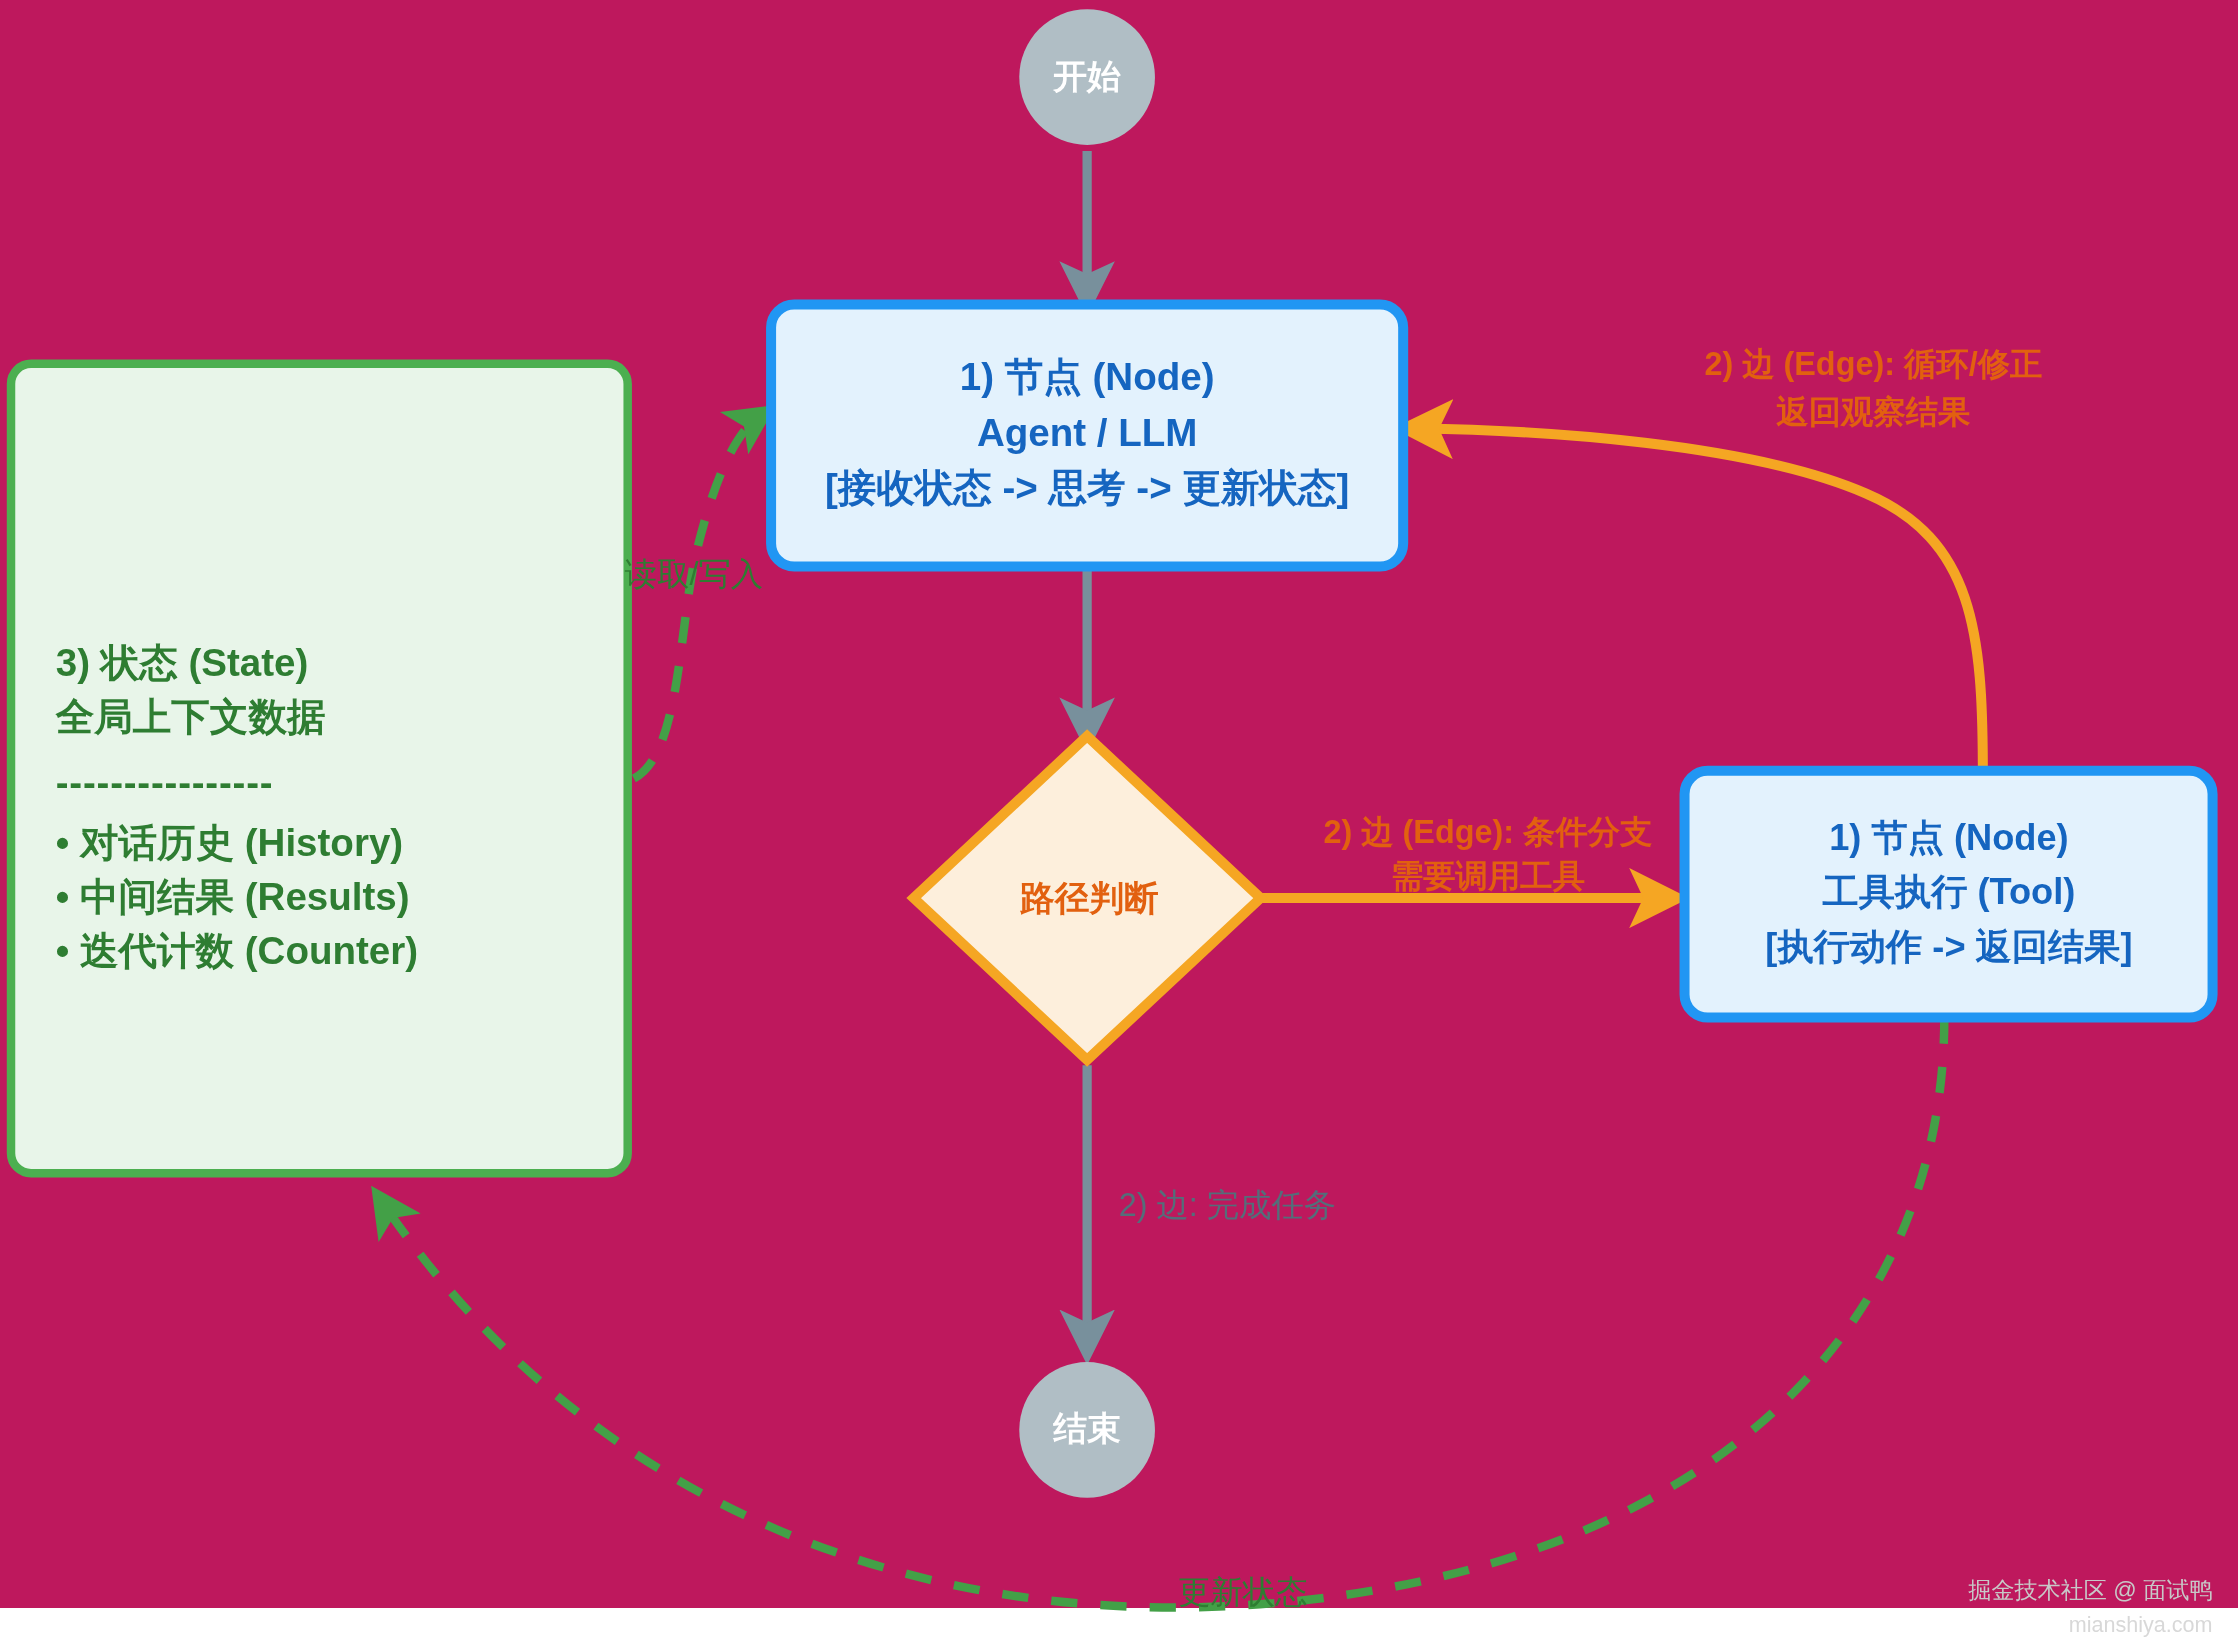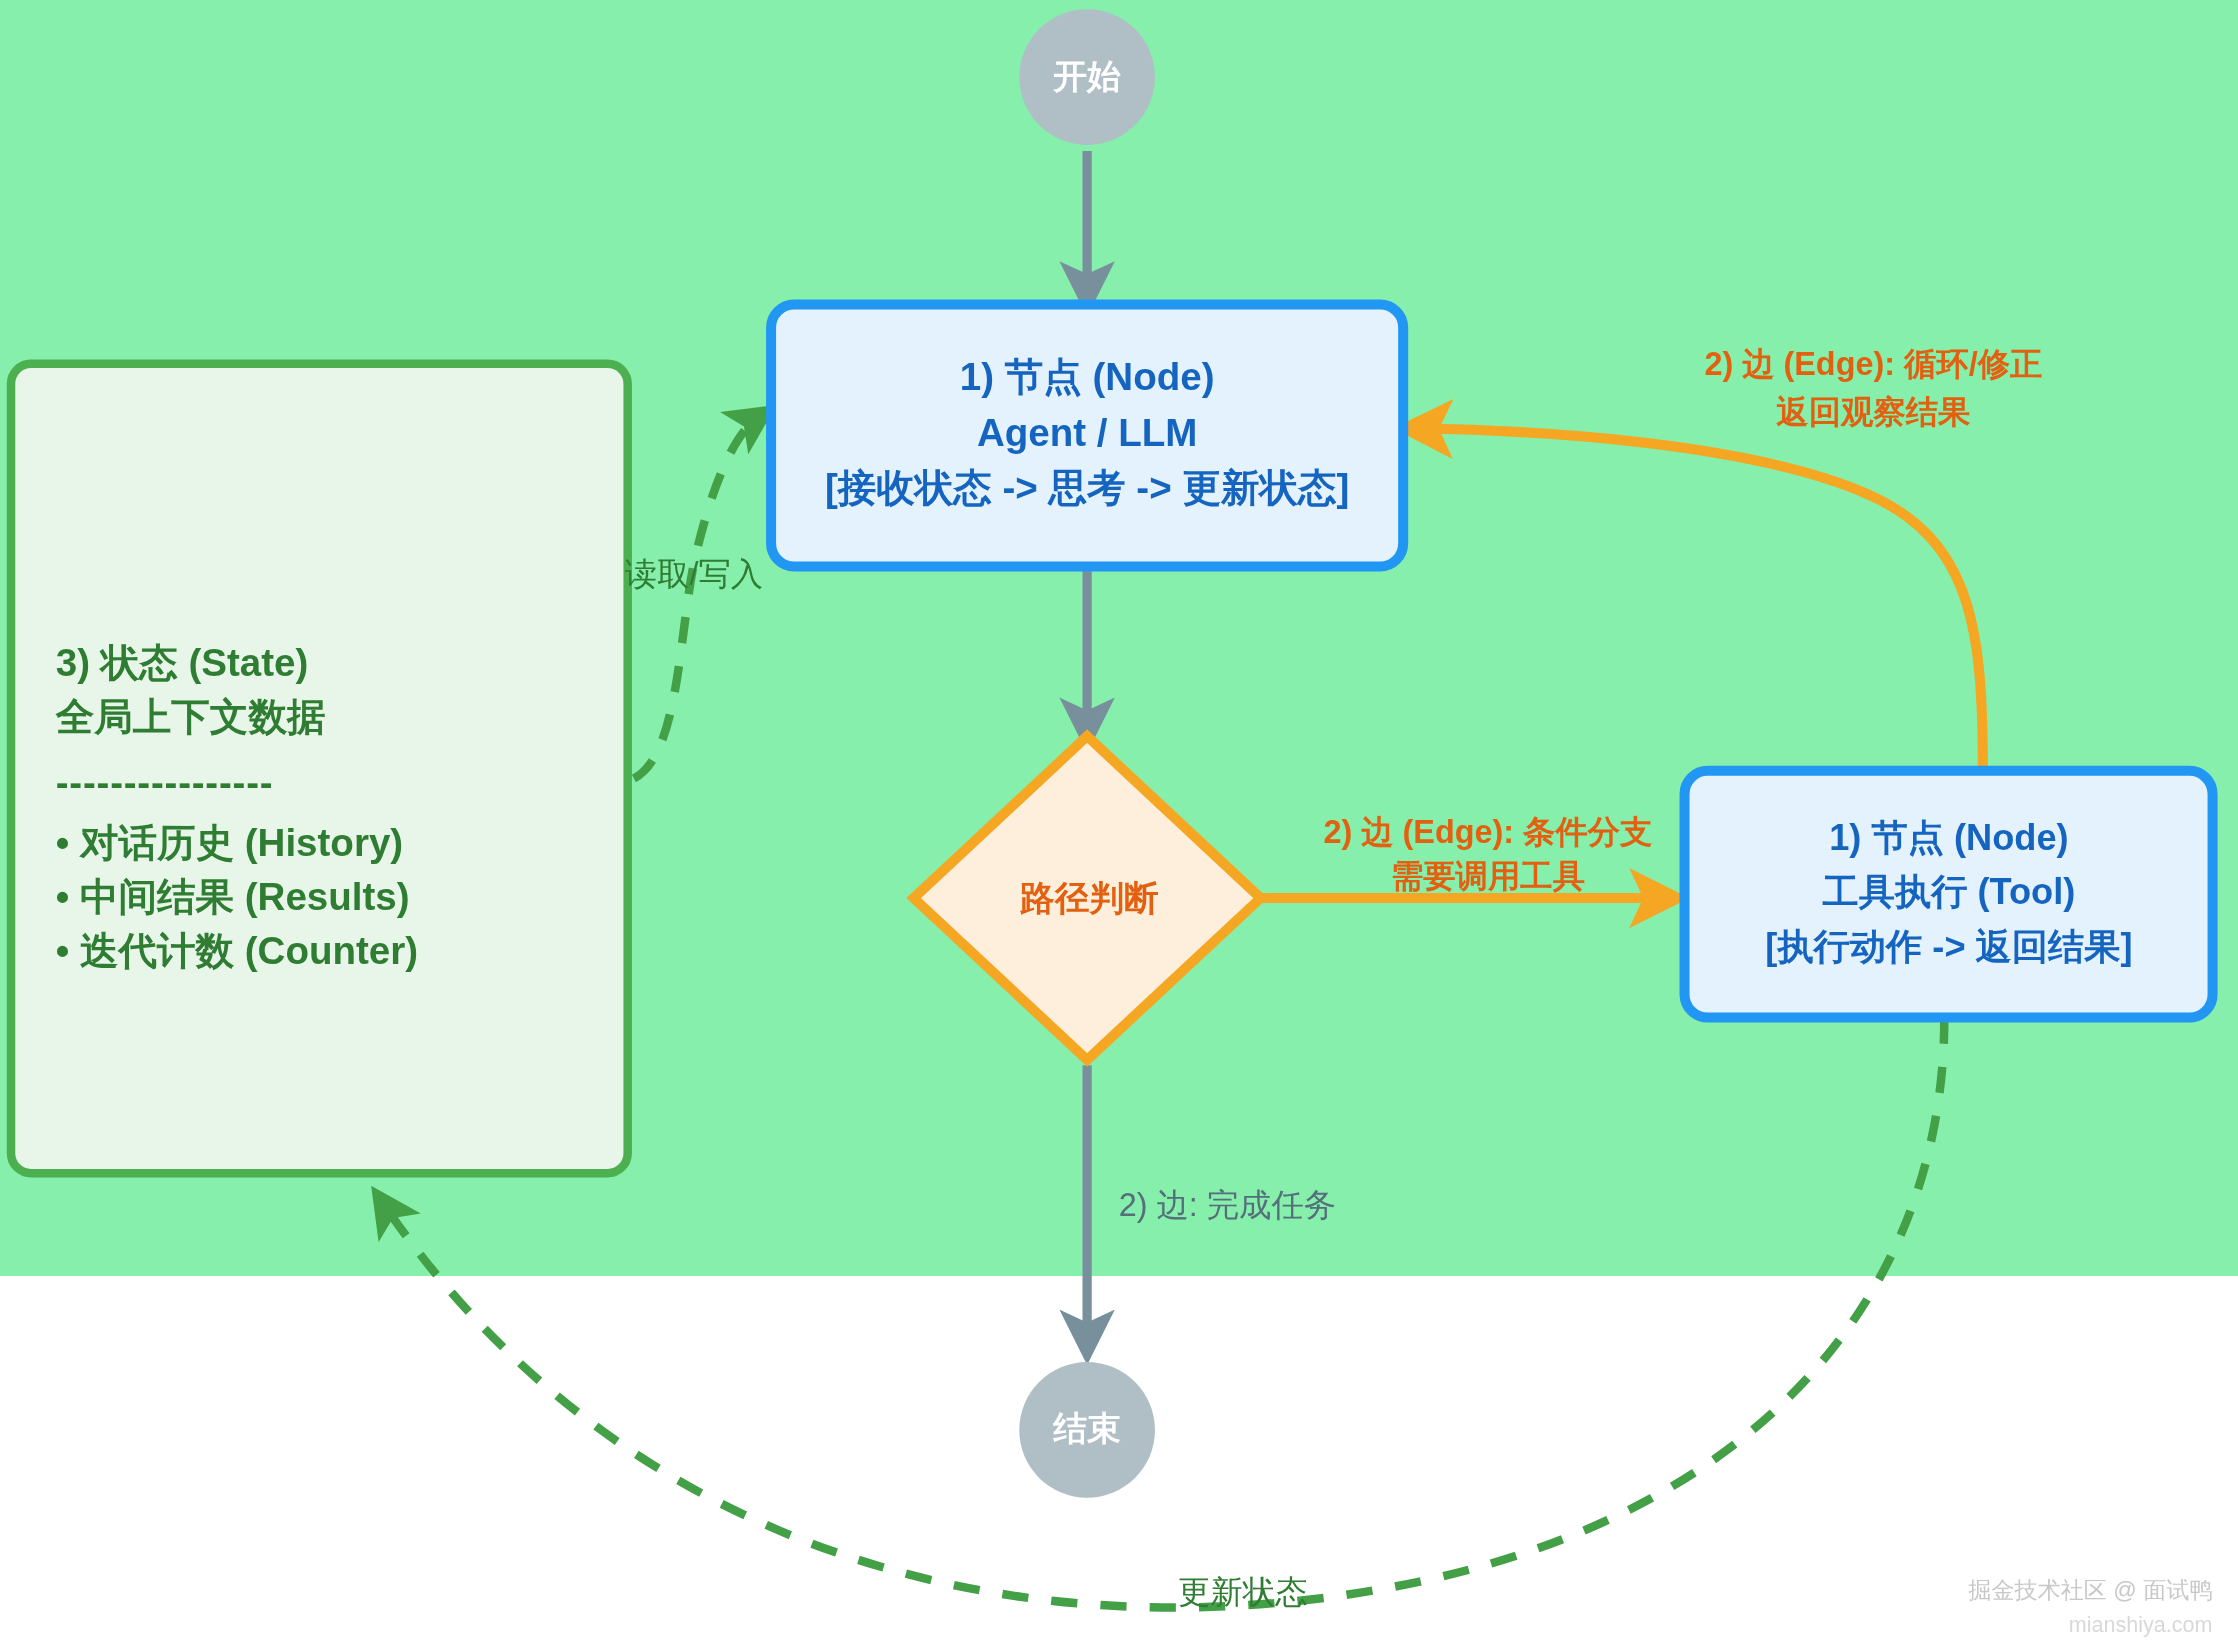--- a/index.html
+++ b/index.html
@@ -9,22 +9,22 @@
   }
   body {
     width: 2239px;
     height: 1645px;
     font-family: "Liberation Sans", "DejaVu Sans", sans-serif;
     overflow: hidden;
   }
   #canvas {
     position: relative;
     width: 2239px;
-    height: 1276px;
-    background: #86efac;
+    height: 1608px;
+    background: #be185d;
   }
   svg.layer {
     position: absolute;
     top: 0;
     left: 0;
     width: 2239px;
     height: 1645px;
   }
   .node-text {
     font-weight: bold;

